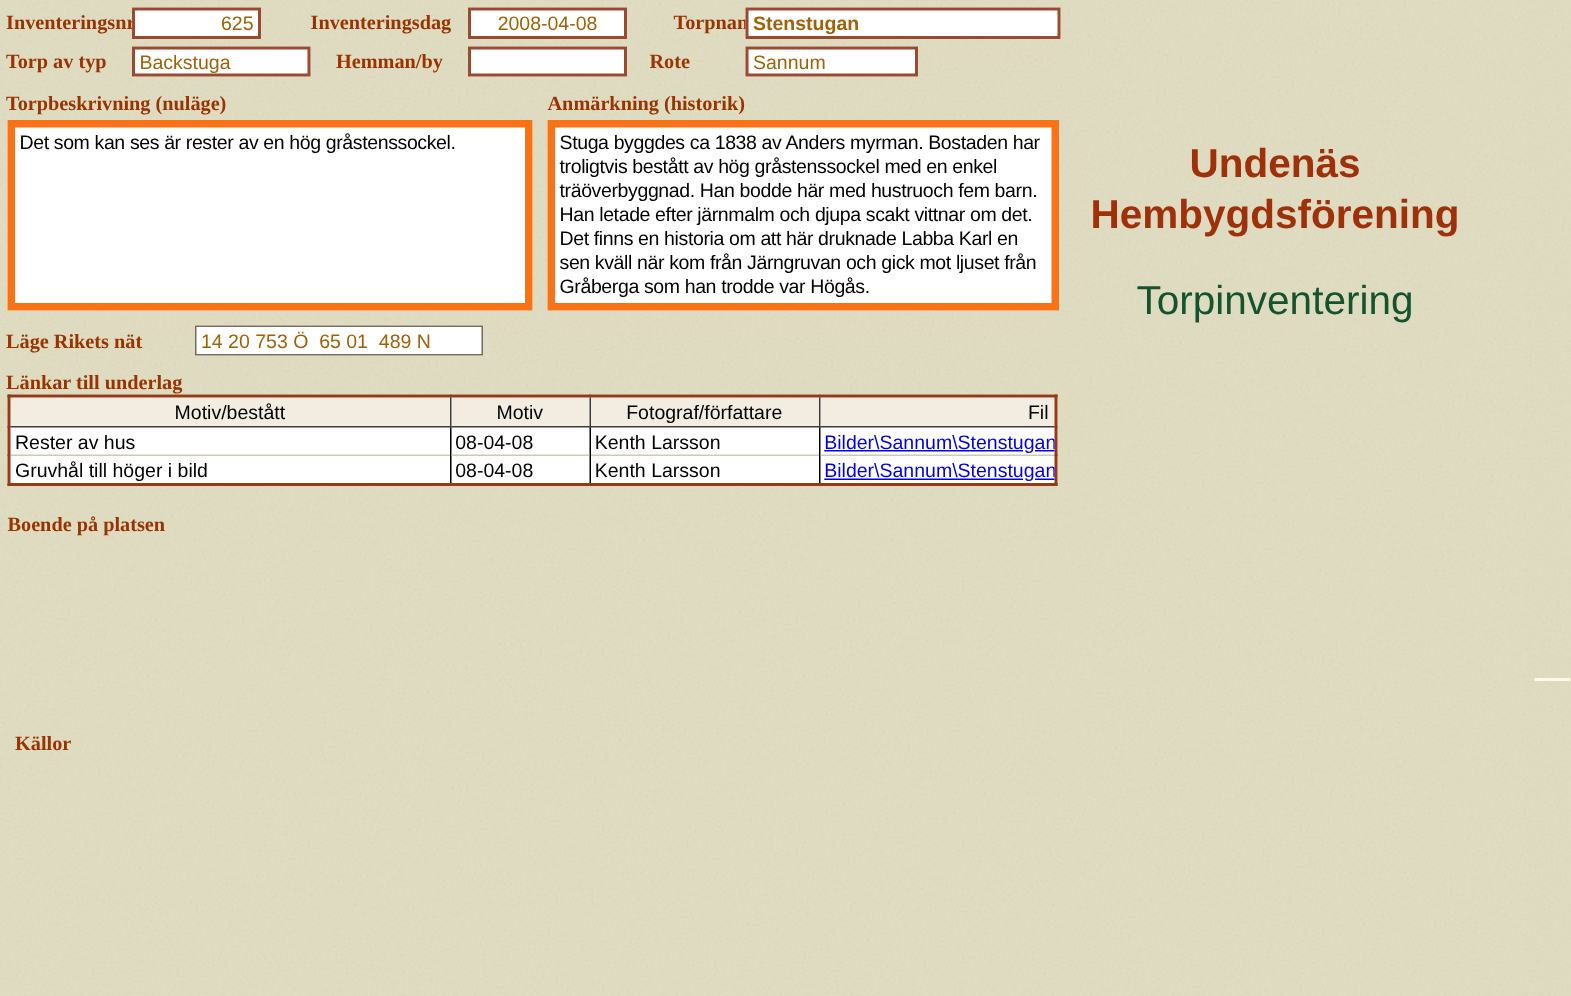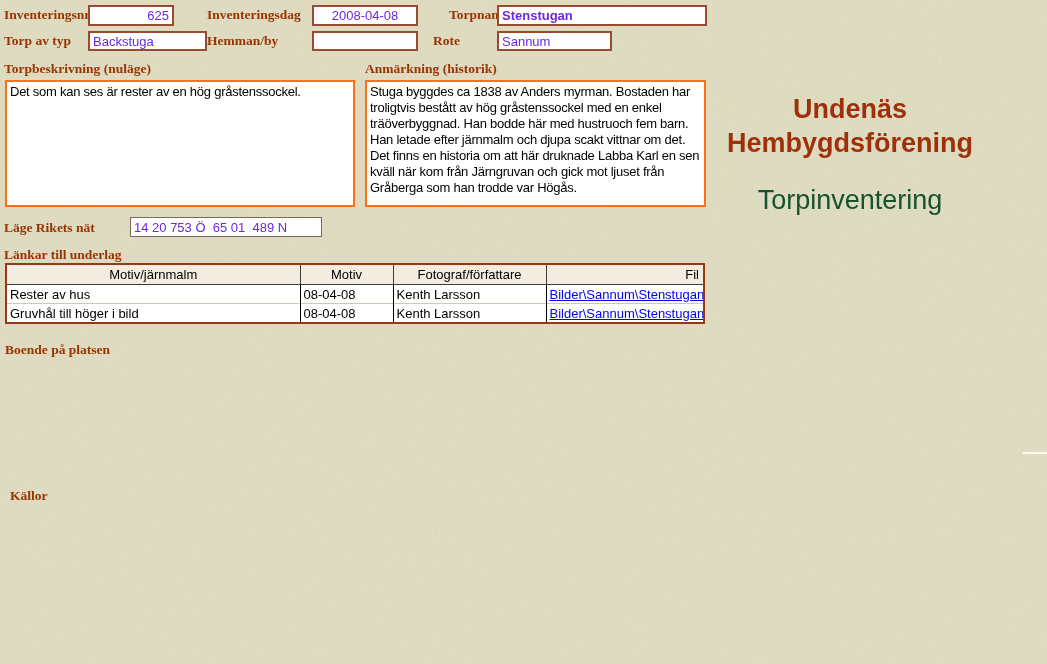--- a/index.html
+++ b/index.html
@@ -12,26 +12,26 @@
 
   .field-label{
     position:absolute;z-index:2;
     font-family:"Liberation Serif", serif;
     font-weight:bold;font-size:13.5px;color:#993300;
     white-space:nowrap;
   }
   .tb-input{
     position:absolute;z-index:2;box-sizing:border-box;
     border:2px solid #9a4a31;background:#ffffff;
-    font-family:"Liberation Sans", sans-serif;font-size:13px;color:#6d28d9;
+    font-family:"Liberation Sans", sans-serif;font-size:13px;color:#a16207;
     padding:0 3px;outline:none;
   }
   .ta{
     position:absolute;z-index:2;box-sizing:border-box;
-    border:2px solid #f97316;background:#ffffff;
+    border:5px solid #f97316;background:#ffffff;
     font-family:"Liberation Sans", sans-serif;font-size:13px;line-height:16px;
     letter-spacing:-0.25px;color:#000;padding:2px 3px;
     resize:none;overflow:hidden;outline:none;
   }
   table.links{
     position:absolute;left:5px;top:263px;z-index:2;
     width:698px;border-collapse:collapse;table-layout:fixed;
     border:2px solid #943a14;background:#fff;
     font-size:13px;color:#000;
   }
@@ -84,21 +84,21 @@
 
 <span class="field-label" style="left:4px;top:7px;">Inventeringsnr</span>
 <input class="tb-input" style="left: 88px; top: 5px; width: 86px; height: 21px; text-align: right;" value="625">
 <span class="field-label" style="left:207px;top:7px;">Inventeringsdag</span>
 <input class="tb-input" style="left: 312px; top: 5px; width: 106px; height: 21px; text-align: center;" value="2008-04-08">
 <span class="field-label" style="left:433px;top:7px;margin-left:16px;">Torpnamn</span>
 <input class="tb-input" style="left: 497px; top: 5px; width: 210px; height: 21px; font-weight: bold;" value="Stenstugan">
 
 <span class="field-label" style="left:4px;top:33px;">Torp av typ</span>
 <input class="tb-input" style="left: 88px; top: 31px; width: 119px; height: 20px;" value="Backstuga">
-<span class="field-label" style="left:207px;top:33px;">Hemman/by</span>
+<span class="field-label" style="left:207px;top:33px;padding-left:17px;">Hemman/by</span>
 <input class="tb-input" style="left: 312px; top: 31px; width: 106px; height: 20px;" value="">
 <span class="field-label" style="left:433px;top:33px;">Rote</span>
 <input class="tb-input" style="left: 497px; top: 31px; width: 115px; height: 20px;" value="Sannum">
 
 <span class="field-label" style="left:4px;top:61px;">Torpbeskrivning (nuläge)</span>
 <textarea class="ta" style="left: 5px; top: 80px; width: 350px; height: 127px;">Det som kan ses är rester av en hög gråstenssockel.</textarea>
 
 <span class="field-label" style="left:365px;top:61px;">Anmärkning (historik)</span>
 <textarea class="ta" style="left: 365px; top: 80px; width: 341px; height: 127px;">Stuga byggdes ca 1838 av Anders myrman. Bostaden har troligtvis bestått av hög gråstenssockel med en enkel träöverbyggnad. Han bodde här med hustruoch fem barn. Han letade efter järnmalm och djupa scakt vittnar om det. Det finns en historia om att här druknade Labba Karl en sen kväll när kom från Järngruvan och gick mot ljuset från Gråberga som han trodde var Högås.</textarea>
 
@@ -108,21 +108,21 @@
 <span class="field-label" style="left:4px;top:247px;">Länkar till underlag</span>
 <table class="links">
   <colgroup>
     <col style="width:294px">
       <col style="width:93px">
       <col style="width:153px">
       <col style="width:158px">
   </colgroup>
   <thead>
     <tr>
-      <th class="c-center">Motiv/järnmalm</th>
+      <th class="c-center">Motiv/bestått</th>
       <th class="c-center">Motiv</th>
       <th class="c-center">Fotograf/författare</th>
       <th class="c-right">Fil</th>
     </tr>
   </thead>
   <tbody>
     <tr class="r1">
       <td>Rester av hus</td>
       <td>08-04-08</td>
       <td>Kenth Larsson</td>

